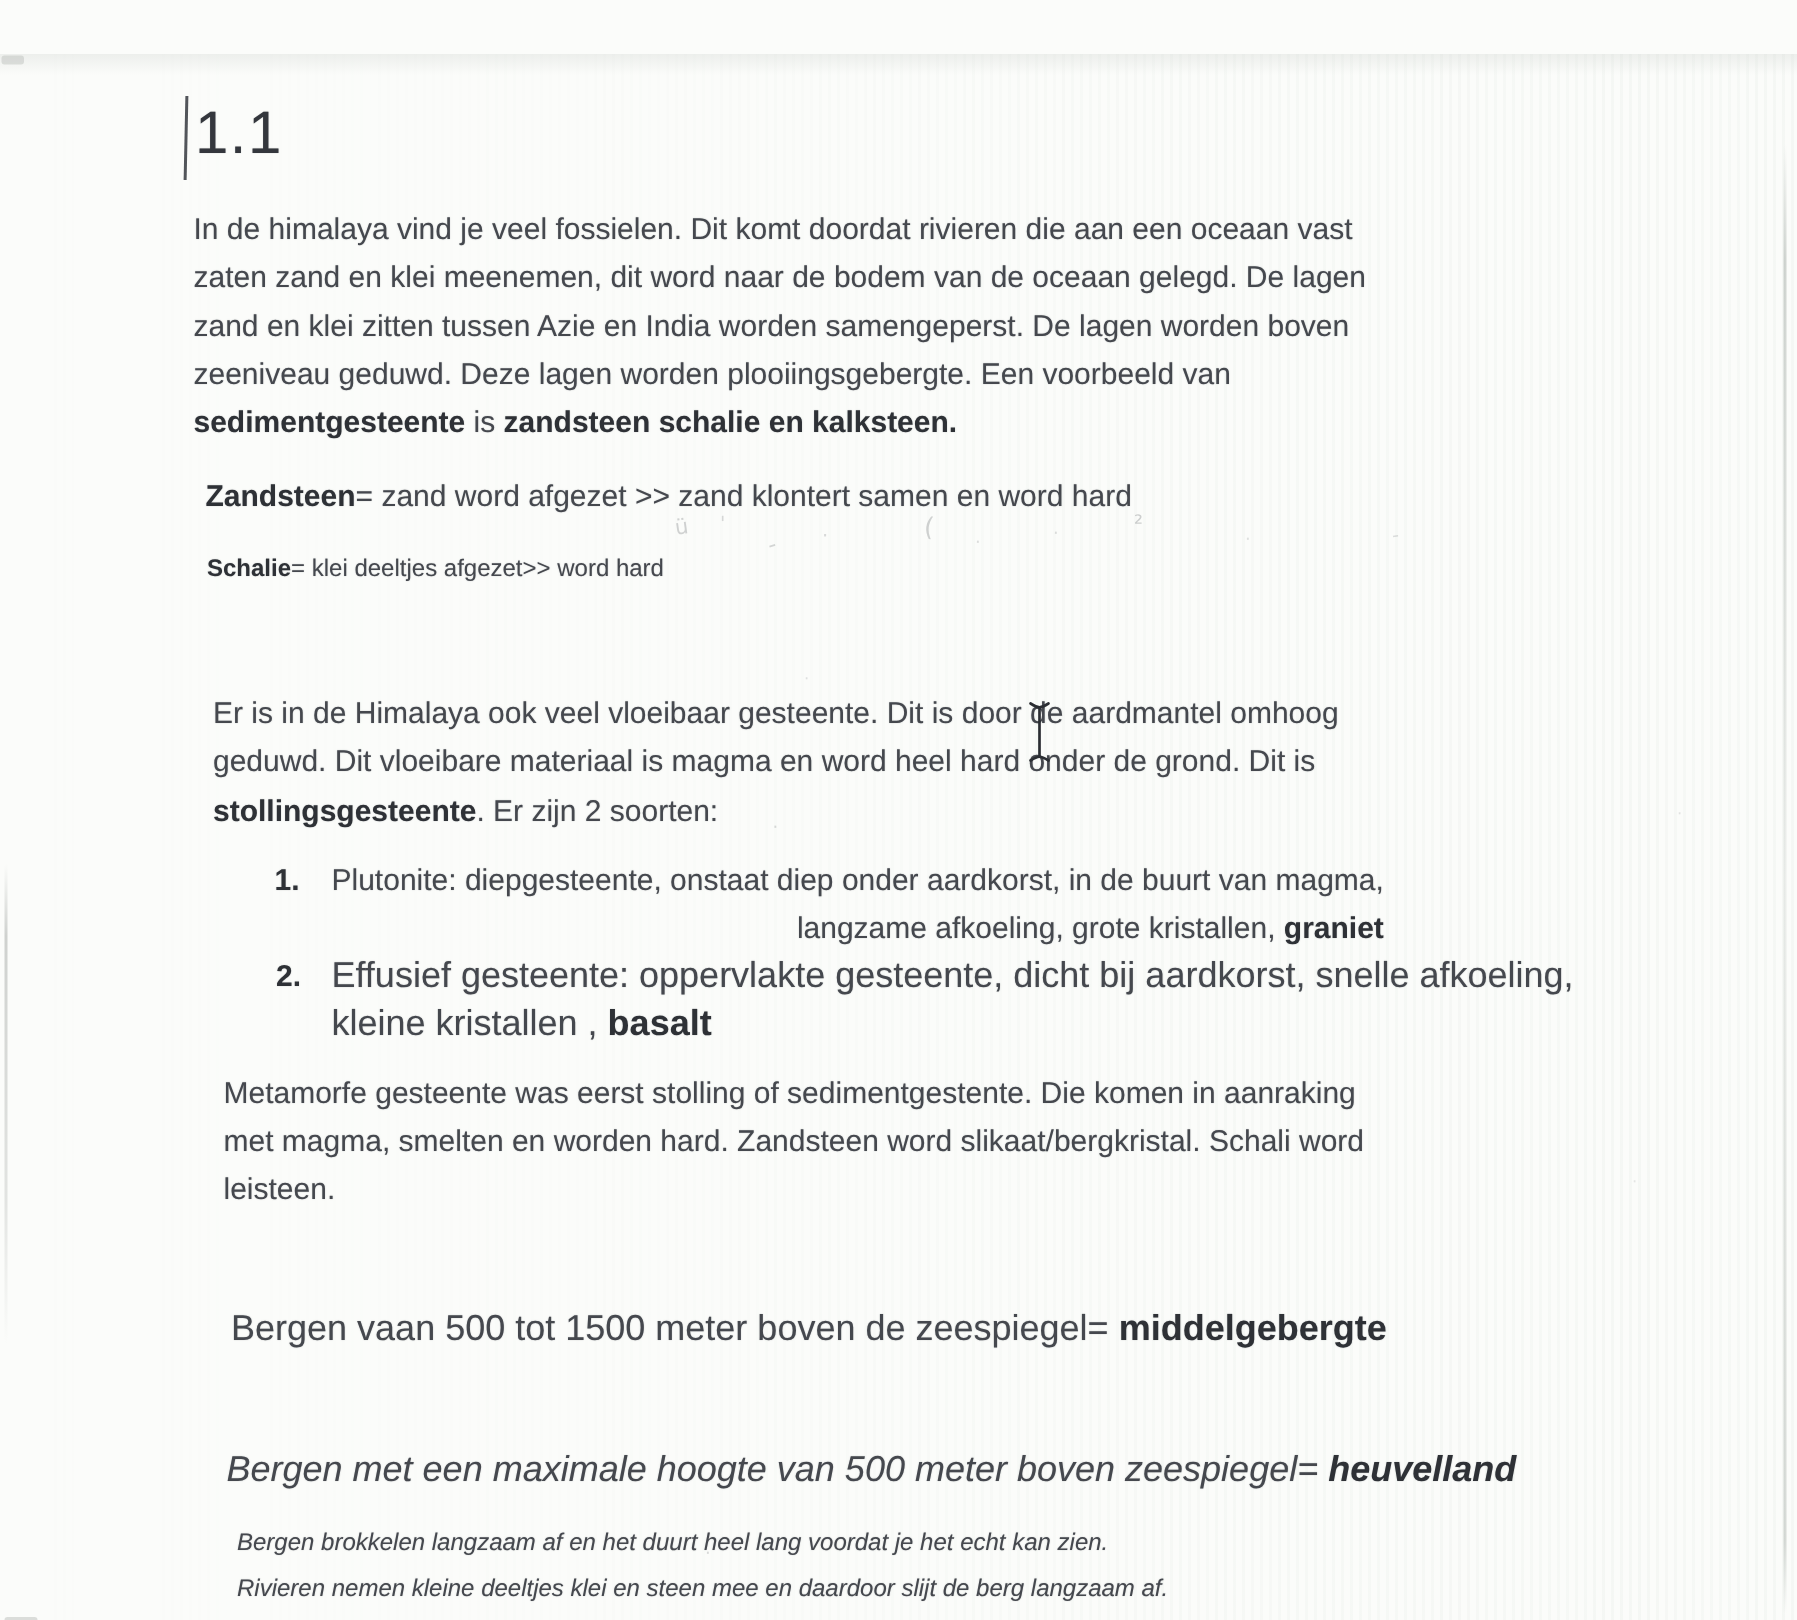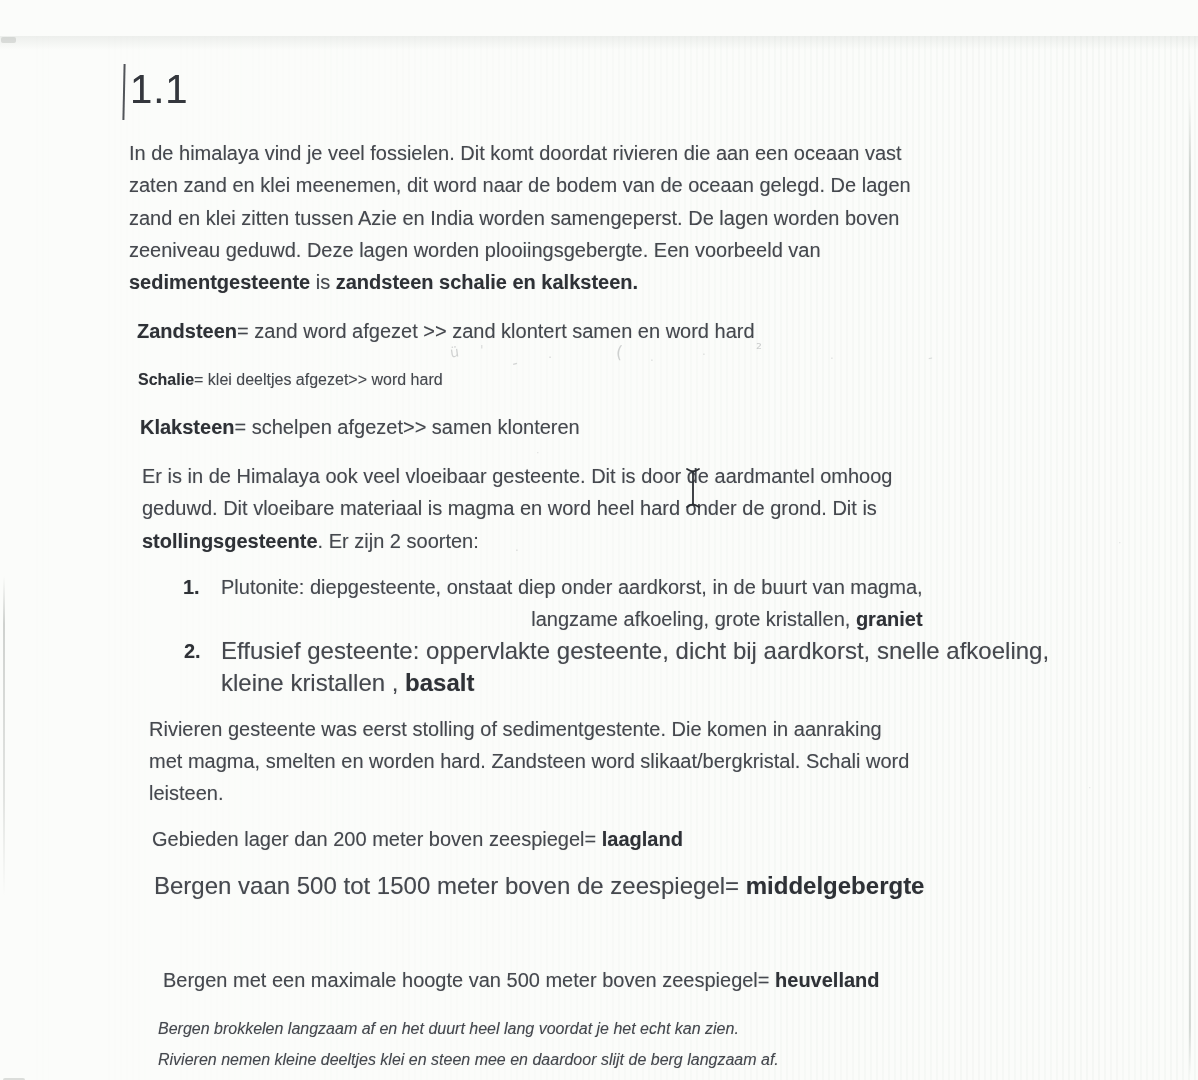--- a/index.html
+++ b/index.html
@@ -76,30 +76,28 @@
   <div class="corner-dash-tl"></div>
   <div class="corner-dash-bl"></div>
 
   <div class="heading-cursor"></div>
   <div class="heading">1.1</div>
 
   <div id="text-layer">
       <div class="block" style="left: 129px; top: 101px; font-size: 20px; line-height: 32.3px;"><div class="line"><span>In de himalaya vind je veel fossielen. Dit komt doordat rivieren die aan een oceaan vast</span></div><div class="line"><span>zaten zand en klei meenemen, dit word naar de bodem van de oceaan gelegd. De lagen</span></div><div class="line"><span>zand en klei zitten tussen Azie en India worden samengeperst. De lagen worden boven</span></div><div class="line"><span>zeeniveau geduwd. Deze lagen worden plooiingsgebergte. Een voorbeeld van</span></div><div class="line"><span class="bold">sedimentgesteente</span><span> is </span><span class="bold">zandsteen schalie en kalksteen.</span></div></div>
       <div class="block" style="left: 137px; top: 279px; font-size: 20px; line-height: 32.3px;"><div class="line"><span class="bold">Zandsteen</span><span>= zand word afgezet &gt;&gt; zand klontert samen en word hard</span></div></div>
       <div class="block" style="left: 138px; top: 328px; font-size: 16px; line-height: 32.3px;"><div class="line"><span class="bold">Schalie</span><span>= klei deeltjes afgezet&gt;&gt; word hard</span></div></div>
-      <div class="block" style="left: 140px; top: 375px; font-size: 20px; line-height: 32.3px;"><div class="line"><span class="bold">Klaksteen</span><span>= schelpen afgezet&gt;&gt; samen klonteren</span></div></div>
       <div class="block" style="left: 142px; top: 424px; font-size: 20px; line-height: 32.3px;"><div class="line"><span>Er is in de Himalaya ook veel vloeibaar gesteente. Dit is door de aardmantel omhoog</span></div><div class="line"><span>geduwd. Dit vloeibare materiaal is magma en word heel hard onder de grond. Dit is</span></div><div class="line"><span class="bold">stollingsgesteente</span><span>. Er zijn 2 soorten:</span></div></div>
       <div class="block" style="left: 183px; top: 535px; font-size: 20px; line-height: 32px;"><div class="line"><span class="bold">1.</span></div></div>
       <div class="block" style="left: 221px; top: 535px; font-size: 20px; line-height: 32px; text-align: right;"><div class="line"><span>Plutonite: diepgesteente, onstaat diep onder aardkorst, in de buurt van magma,</span></div><div class="line"><span>langzame afkoeling, grote kristallen, </span><span class="bold">graniet</span></div></div>
       <div class="block" style="left: 184px; top: 599px; font-size: 20px; line-height: 32px;"><div class="line"><span class="bold">2.</span></div></div>
       <div class="block" style="left: 221px; top: 599px; font-size: 24px; line-height: 32px;"><div class="line"><span>Effusief gesteente: oppervlakte gesteente, dicht bij aardkorst, snelle afkoeling,</span></div><div class="line"><span>kleine kristallen , </span><span class="bold">basalt</span></div></div>
-      <div class="block" style="left: 149px; top: 677px; font-size: 20px; line-height: 32px;"><div class="line"><span>Rivieren gesteente was eerst stolling of sedimentgestente. Die komen in aanraking</span></div><div class="line"><span>met magma, smelten en worden hard. Zandsteen word slikaat/bergkristal. Schali word</span></div><div class="line"><span>leisteen.</span></div></div>
-      <div class="block" style="left: 152px; top: 787px; font-size: 20px; line-height: 32.3px;"><div class="line"><span>Gebieden lager dan 200 meter boven zeespiegel= </span><span class="bold">laagland</span></div></div>
+      <div class="block" style="left: 149px; top: 677px; font-size: 20px; line-height: 32px;"><div class="line"><span>Metamorfe gesteente was eerst stolling of sedimentgestente. Die komen in aanraking</span></div><div class="line"><span>met magma, smelten en worden hard. Zandsteen word slikaat/bergkristal. Schali word</span></div><div class="line"><span>leisteen.</span></div></div>
       <div class="block" style="left: 154px; top: 834px; font-size: 24px; line-height: 32.3px;"><div class="line"><span>Bergen vaan 500 tot 1500 meter boven de zeespiegel= </span><span class="bold">middelgebergte</span></div></div>
-      <div class="block" style="left: 163px; top: 928px; font-size: 20px; line-height: 32.3px;"><div class="line"><span>Bergen met een maximale hoogte van 500 meter boven zeespiegel= </span><span class="bold">heuvelland</span></div></div>
+      <div class="block" style="left: 151px; top: 928px; font-size: 24px; line-height: 32.3px; font-style: italic;"><div class="line"><span>Bergen met een maximale hoogte van 500 meter boven zeespiegel= </span><span class="bold">heuvelland</span></div></div>
       <div class="block" style="left: 158px; top: 977px; font-size: 16px; line-height: 31px; font-style: italic;"><div class="line"><span>Bergen brokkelen langzaam af en het duurt heel lang voordat je het echt kan zien.</span></div><div class="line"><span>Rivieren nemen kleine deeltjes klei en steen mee en daardoor slijt de berg langzaam af.</span></div></div>
     </div>
   <div id="marks-layer">
       <span class="mark" style="left: 450px; top: 308px; font-size: 14px; opacity: 0.3; transform: rotate(-8deg);">ü</span>
       <span class="mark" style="left: 480px; top: 306px; font-size: 13px; opacity: 0.25;">'</span>
       <span class="mark" style="left: 512px; top: 318px; font-size: 15px; opacity: 0.28; transform: rotate(-15deg);">-</span>
       <span class="mark" style="left: 548px; top: 314px; font-size: 13px; opacity: 0.25;">·</span>
       <span class="mark" style="left: 616px; top: 306px; font-size: 17px; opacity: 0.3; transform: rotate(6deg);">(</span>
       <span class="mark" style="left: 650px; top: 318px; font-size: 12px; opacity: 0.22;">·</span>
       <span class="mark" style="left: 702px; top: 312px; font-size: 12px; opacity: 0.22;">·</span>

